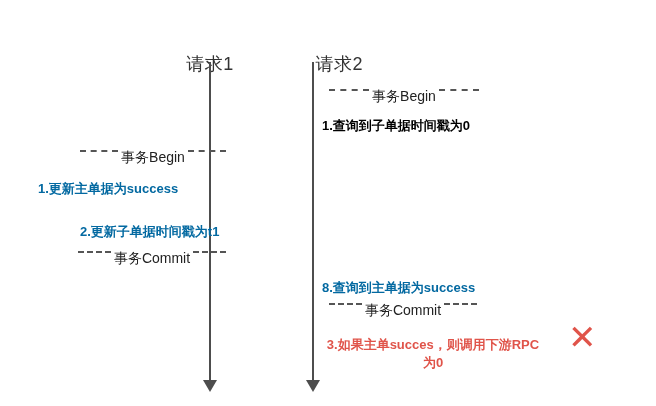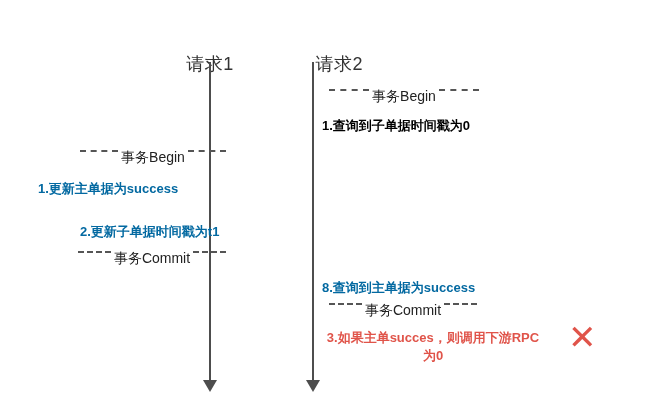--- a/index.html
+++ b/index.html
@@ -131,20 +131,20 @@
   </div>
 
   <div class="note green" style="left:322px; top:279px;">8.查询到主单据为success</div>
 
   <div class="sep" style="left:313px; top:303px; width:148px;">
     <span class="dash"></span>
     <span class="sep-label">事务Commit</span>
     <span class="dash"></span>
   </div>
 
-  <div class="note-block" style="left:313px; top:329px; width:240px;">
+  <div class="note-block" style="left:313px; top:336px; width:240px;">
     <div>3.如果主单succes，则调用下游RPC</div>
     <div>为0</div>
   </div>
 
   <div class="x-mark" style="left:568px; top:320px;">✕</div>
 
 </div>
 
 </body></html>

